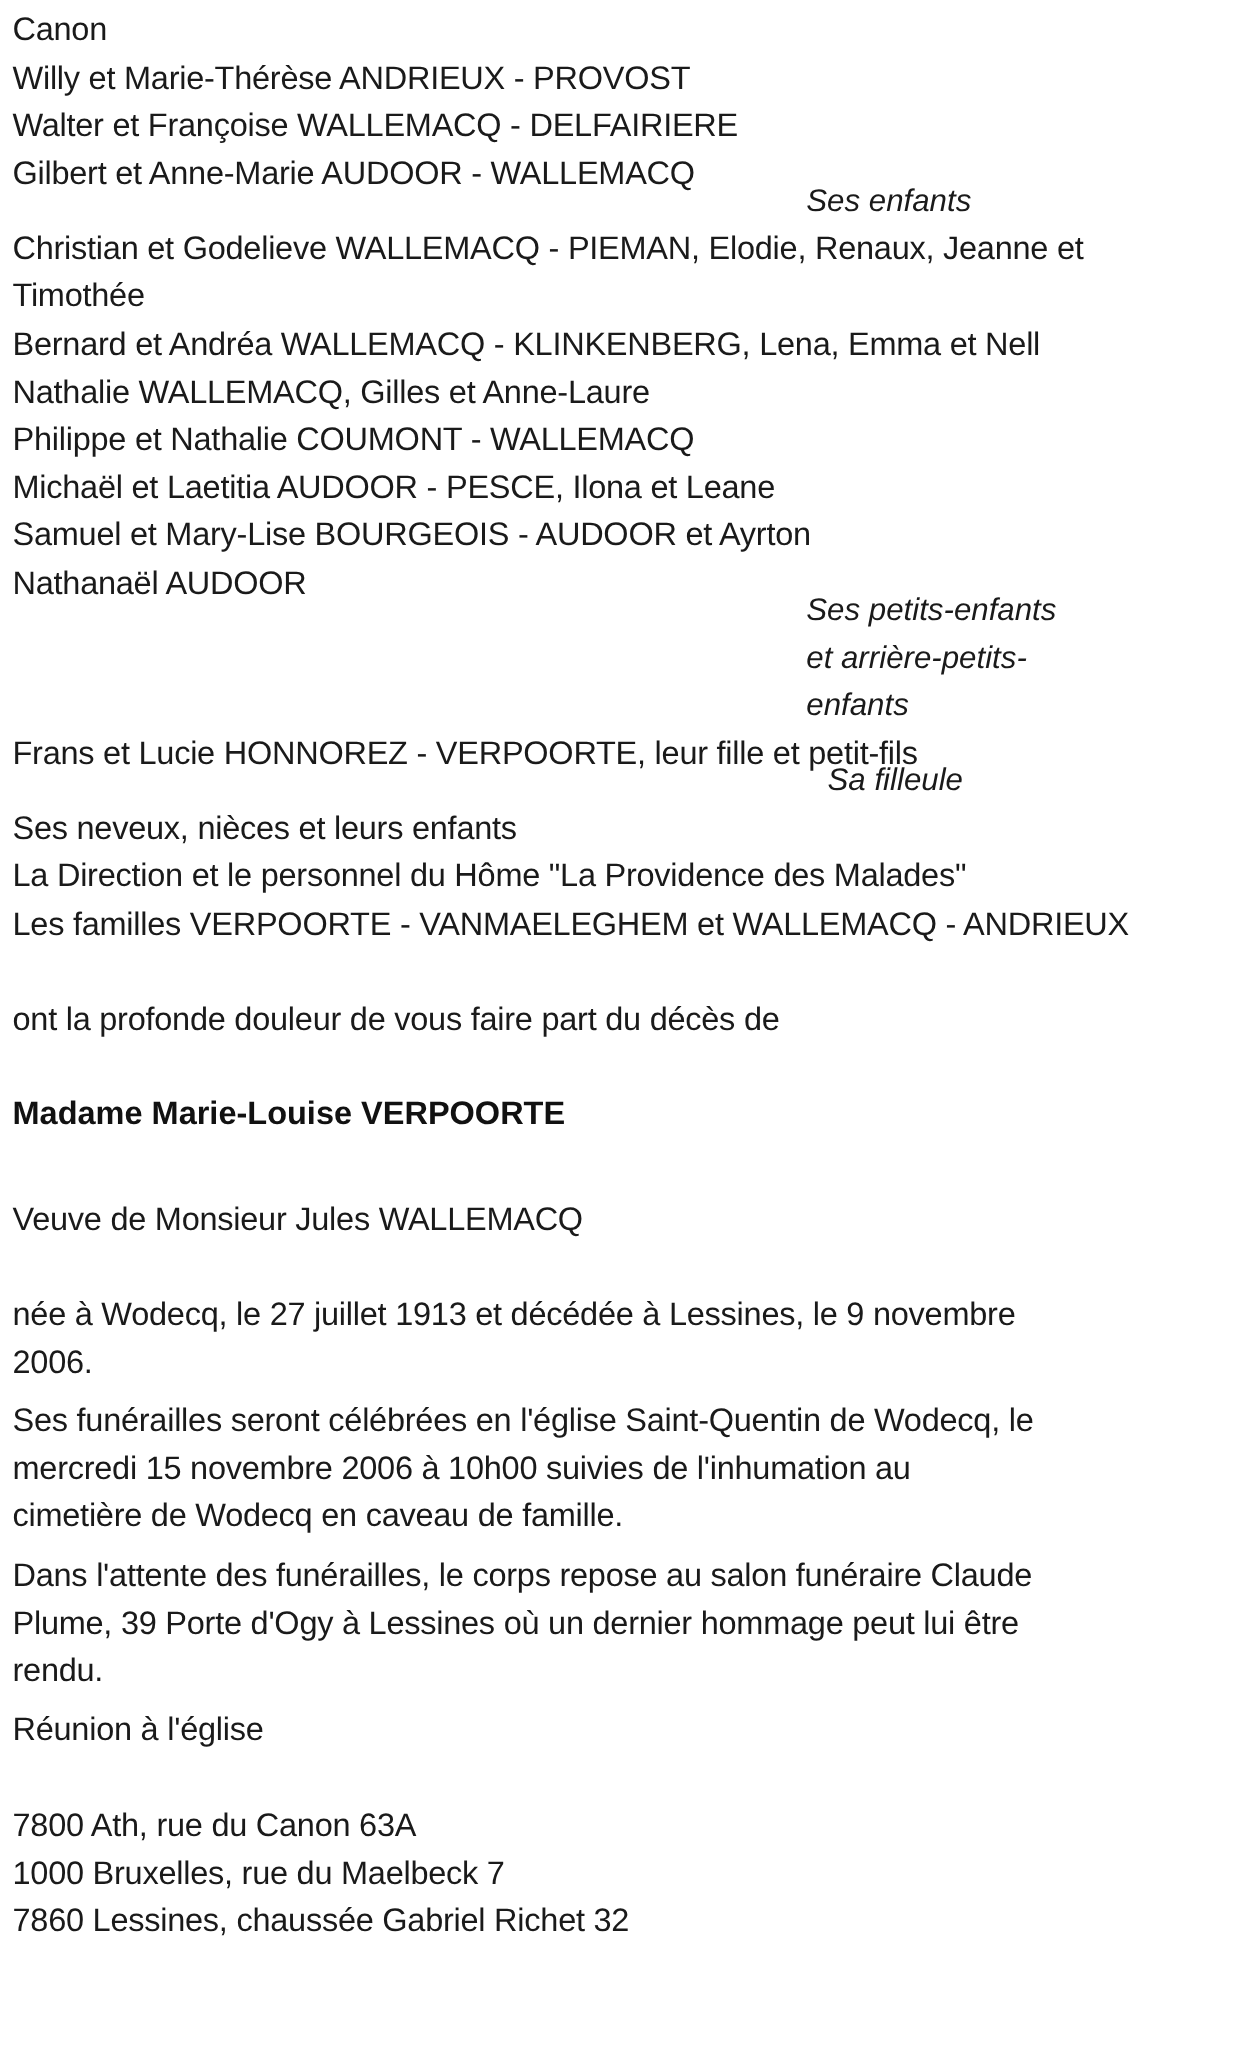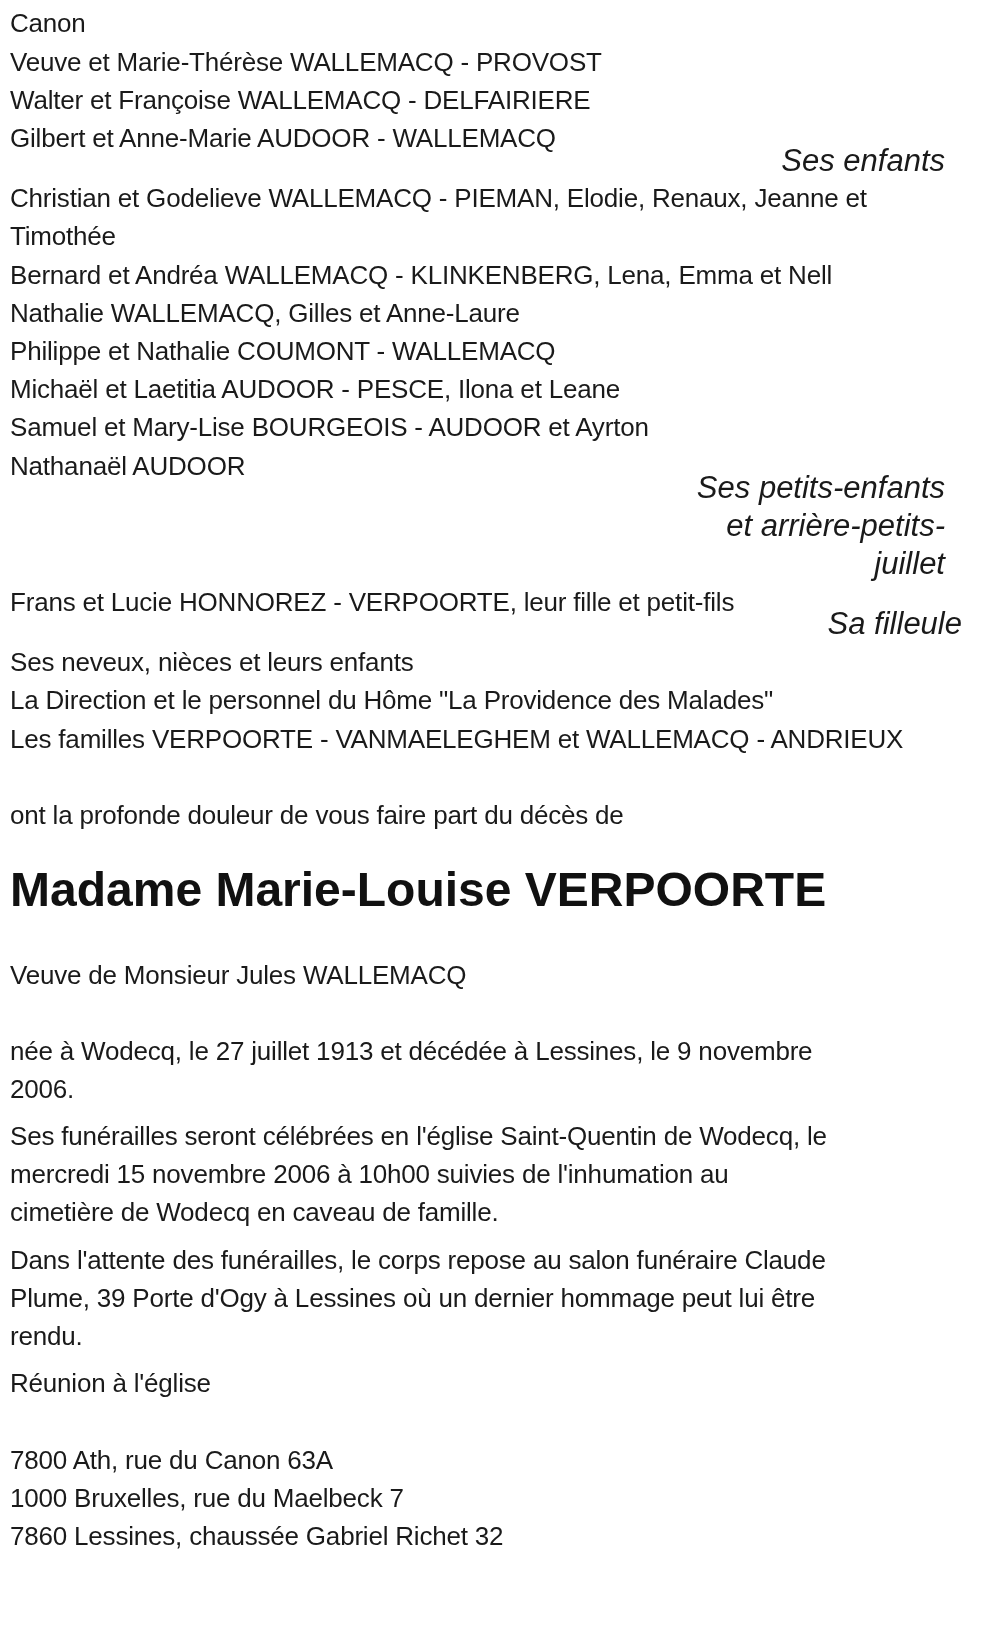--- a/index.html
+++ b/index.html
@@ -24,58 +24,58 @@
       position: absolute;
       left: 10px;
       white-space: nowrap;
       line-height: 38px;
       letter-spacing: -0.2px;
     }
     .role {
       position: absolute;
       right: 0;
       width: 300px;
-      text-align: right;
+      text-align: left;
       font-style: italic;
       line-height: 38px;
-      font-size: 31px;
+      font-size: 25px;
       white-space: nowrap;
     }
     .title {
       position: absolute;
       left: 10px;
       font-weight: bold;
-      font-size: 48px;
+      font-size: 26px;
       line-height: 48px;
       color: #111;
       white-space: nowrap;
     }
   </style>
 </head>
 <body>
 
 <div class="doc">
   <div class="line" style="top:4px">Canon</div>
 
-  <div class="line" style="top:43px">Veuve et Marie-Thérèse WALLEMACQ - PROVOST</div>
+  <div class="line" style="top:43px">Willy et Marie-Thérèse ANDRIEUX - PROVOST</div>
   <div class="line" style="top:81px">Walter et Françoise WALLEMACQ - DELFAIRIERE</div>
   <div class="line" style="top:119px">Gilbert et Anne-Marie AUDOOR - WALLEMACQ</div>
   <div class="role" style="top:142px; right:55px">Ses enfants</div>
 
   <div class="line" style="top:179px">Christian et Godelieve WALLEMACQ - PIEMAN, Elodie, Renaux, Jeanne et</div>
   <div class="line" style="top:217px">Timothée</div>
   <div class="line" style="top:256px">Bernard et Andréa WALLEMACQ - KLINKENBERG, Lena, Emma et Nell</div>
   <div class="line" style="top:294px">Nathalie WALLEMACQ, Gilles et Anne-Laure</div>
   <div class="line" style="top:332px">Philippe et Nathalie COUMONT - WALLEMACQ</div>
   <div class="line" style="top:370px">Michaël et Laetitia AUDOOR - PESCE, Ilona et Leane</div>
   <div class="line" style="top:408px">Samuel et Mary-Lise BOURGEOIS - AUDOOR et Ayrton</div>
   <div class="line" style="top:447px">Nathanaël AUDOOR</div>
   <div class="role" style="top:469px; right:55px">Ses petits-enfants</div>
   <div class="role" style="top:507px; right:55px">et arrière-petits-</div>
-  <div class="role" style="top:545px; right:55px">juillet</div>
+  <div class="role" style="top:545px; right:55px">enfants</div>
 
   <div class="line" style="top:583px">Frans et Lucie HONNOREZ - VERPOORTE, leur fille et petit-fils</div>
   <div class="role" style="top:605px; right:38px">Sa filleule</div>
 
   <div class="line" style="top:643px">Ses neveux, nièces et leurs enfants</div>
   <div class="line" style="top:681px">La Direction et le personnel du Hôme "La Providence des Malades"</div>
   <div class="line" style="top:720px">Les familles VERPOORTE - VANMAELEGHEM et WALLEMACQ - ANDRIEUX</div>
 
   <div class="line" style="top:796px">ont la profonde douleur de vous faire part du décès de</div>
 

